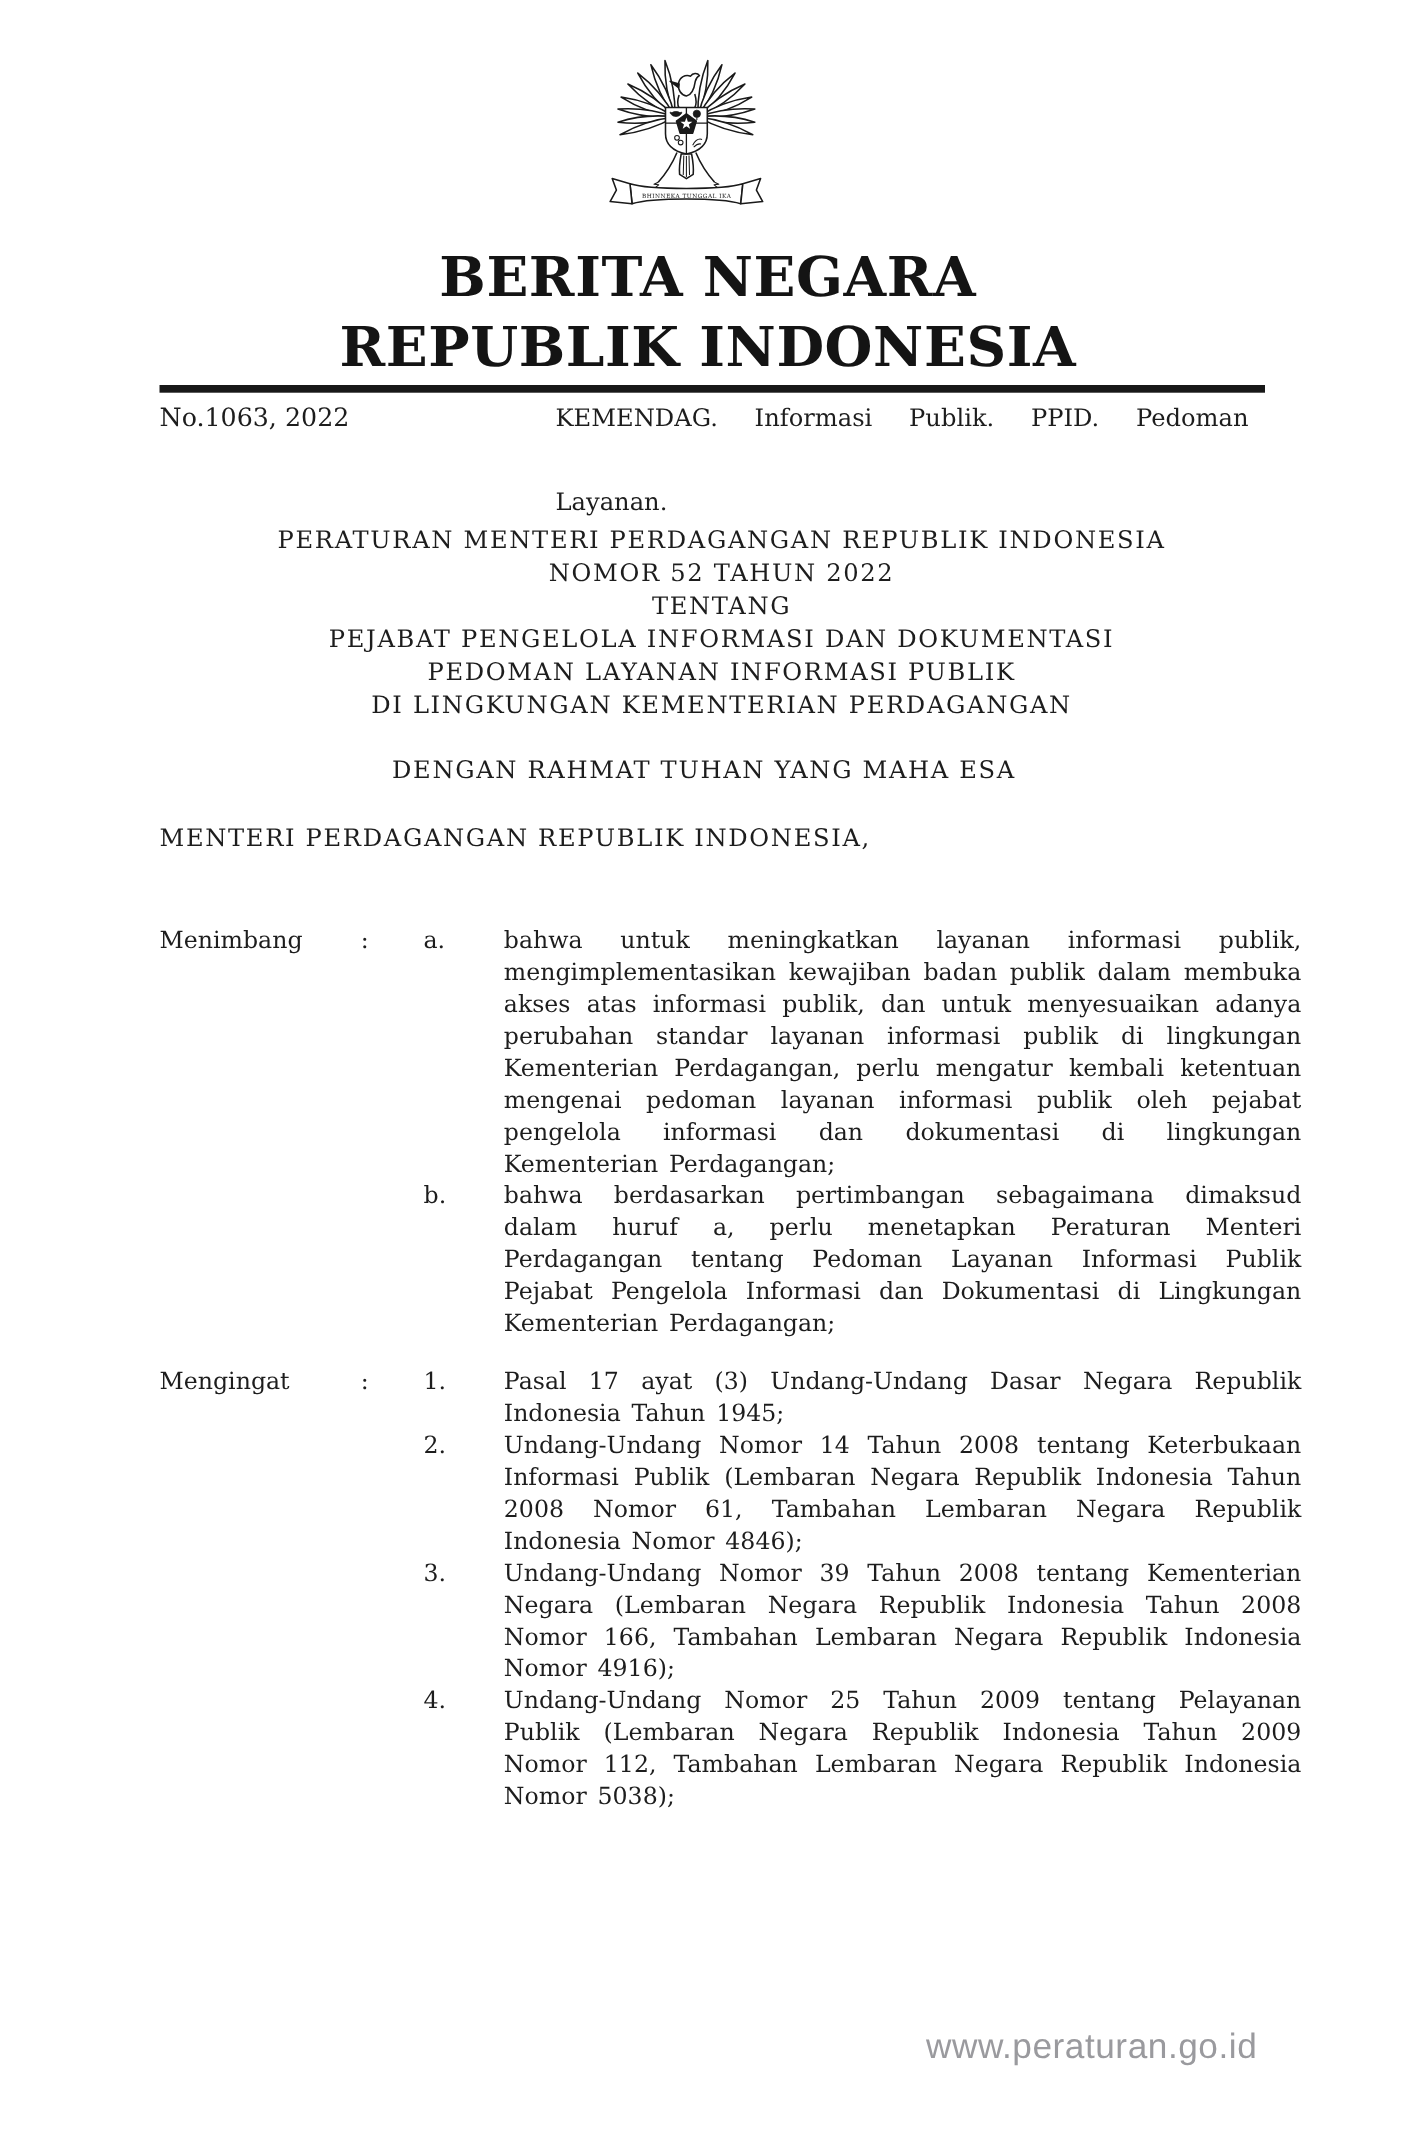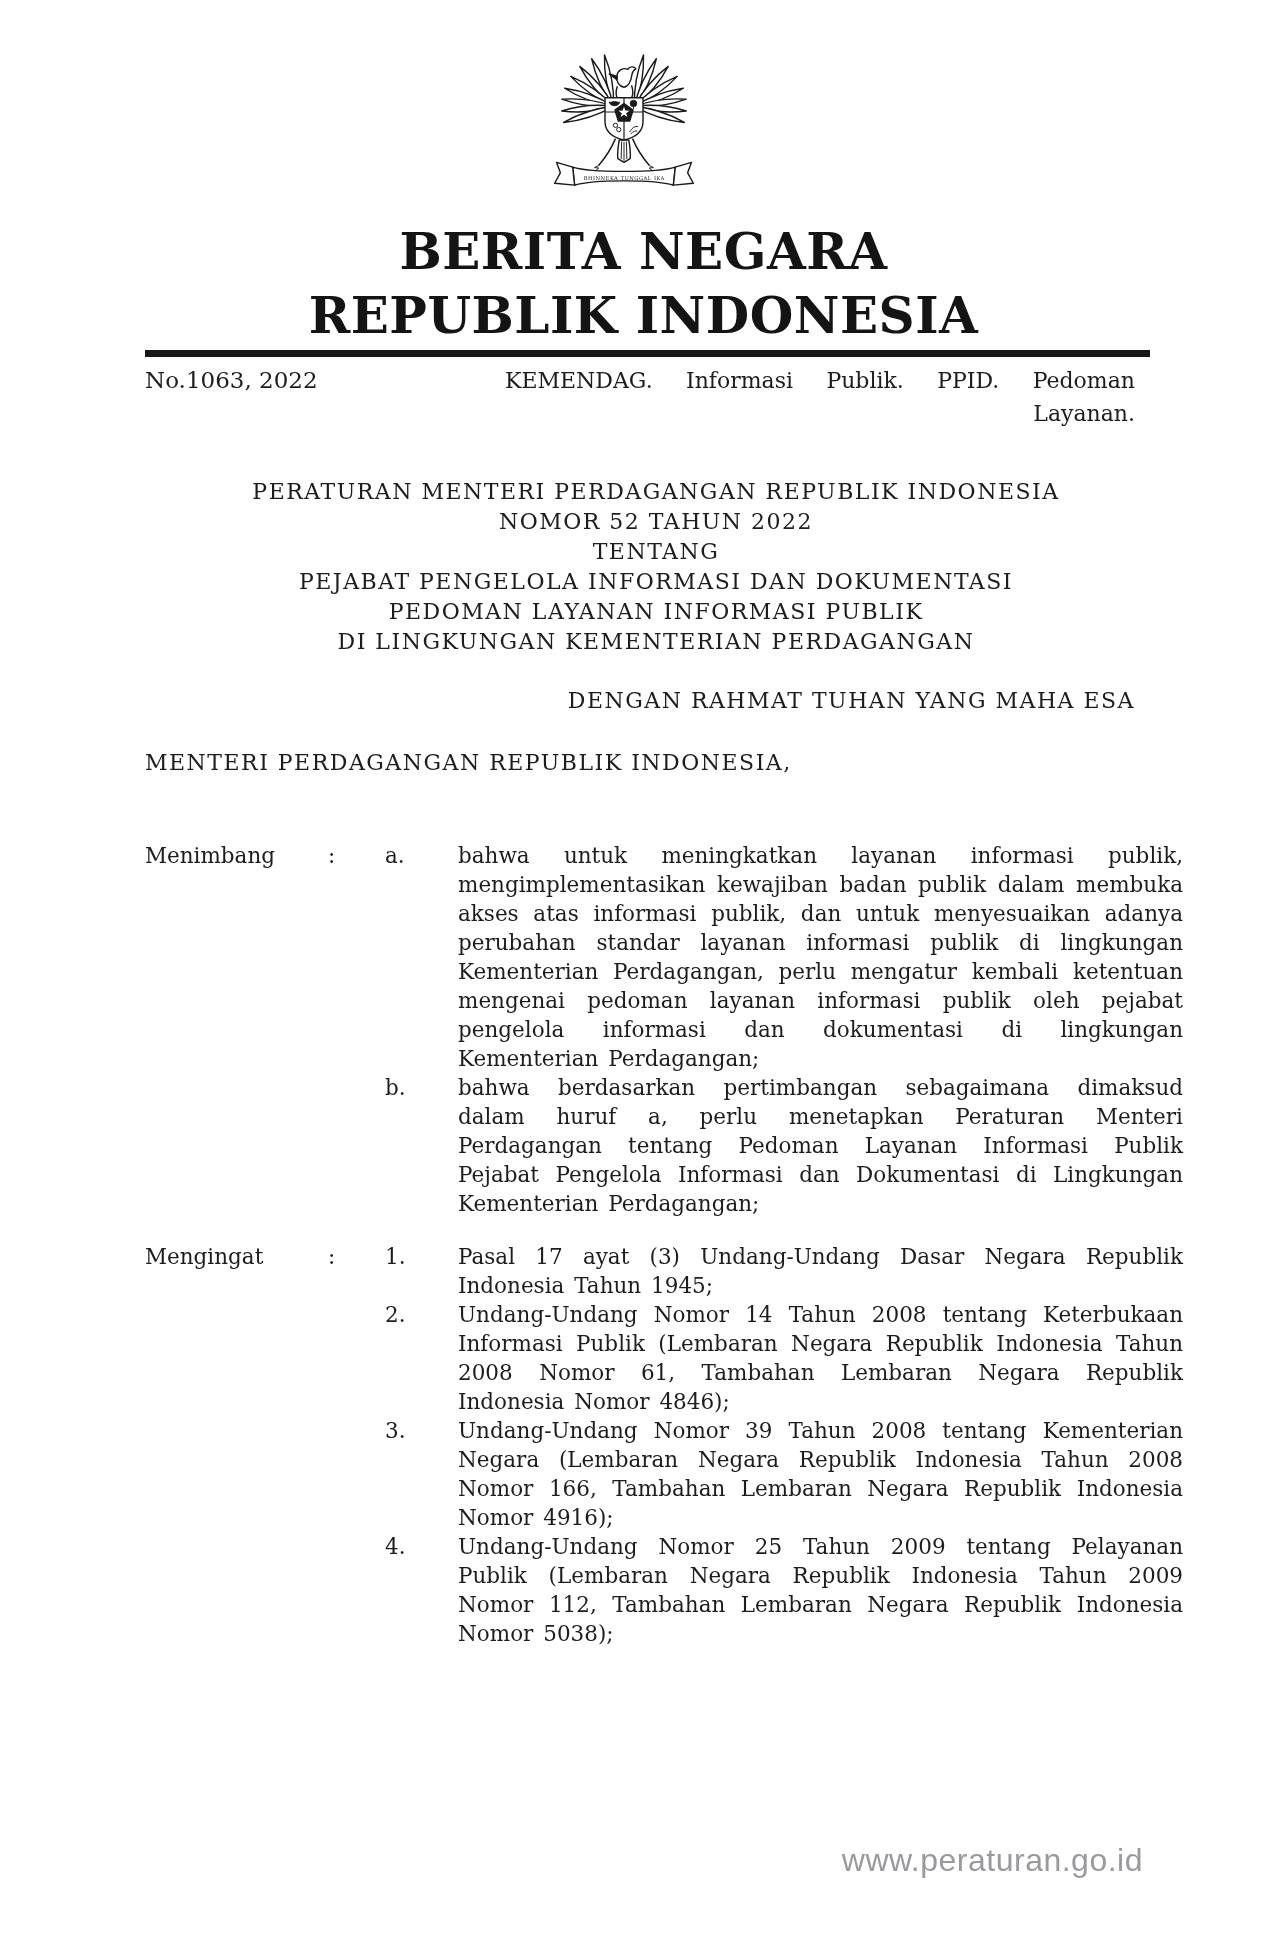--- a/index.html
+++ b/index.html
@@ -40,31 +40,31 @@
   .masthead-row {
     position:absolute; top:364px; left:145px; width:990px;
     display:flex; align-items:flex-start;gap:19px;
   }
   .masthead-no { font-size:23px; line-height:32px; white-space:nowrap; }
   .masthead-subject {
     margin-left:auto; width:630px;
     font-size:22px; line-height:33px;
   }
   .masthead-subject .l1 { text-align:justify; text-align-last:justify; }
-  .masthead-subject .l2 { text-align:right; }
+  .masthead-subject .l2 { text-align:left;margin-top:44px; }
 
   
   .doc-title {
     position:absolute; top:477px; left:161px; width:990px;
     text-align:center;
     font-size:22px; line-height:30px; letter-spacing:1.5px;
   }
   .invocation {
     position:absolute; top:688px; left:145px; width:990px;
-    text-align:right; font-size:22px; letter-spacing:1.5px;
+    text-align:center; font-size:22px; letter-spacing:1.5px;
   }
   .authority {
     position:absolute; top:750px; left:145px; width:990px;
     text-align:left; font-size:22px; letter-spacing:1.5px;
   }
 
   
   .clauses {
     position:absolute; top:841px; left:145px; width:990px;
     font-size:21.5px; line-height:29px;

